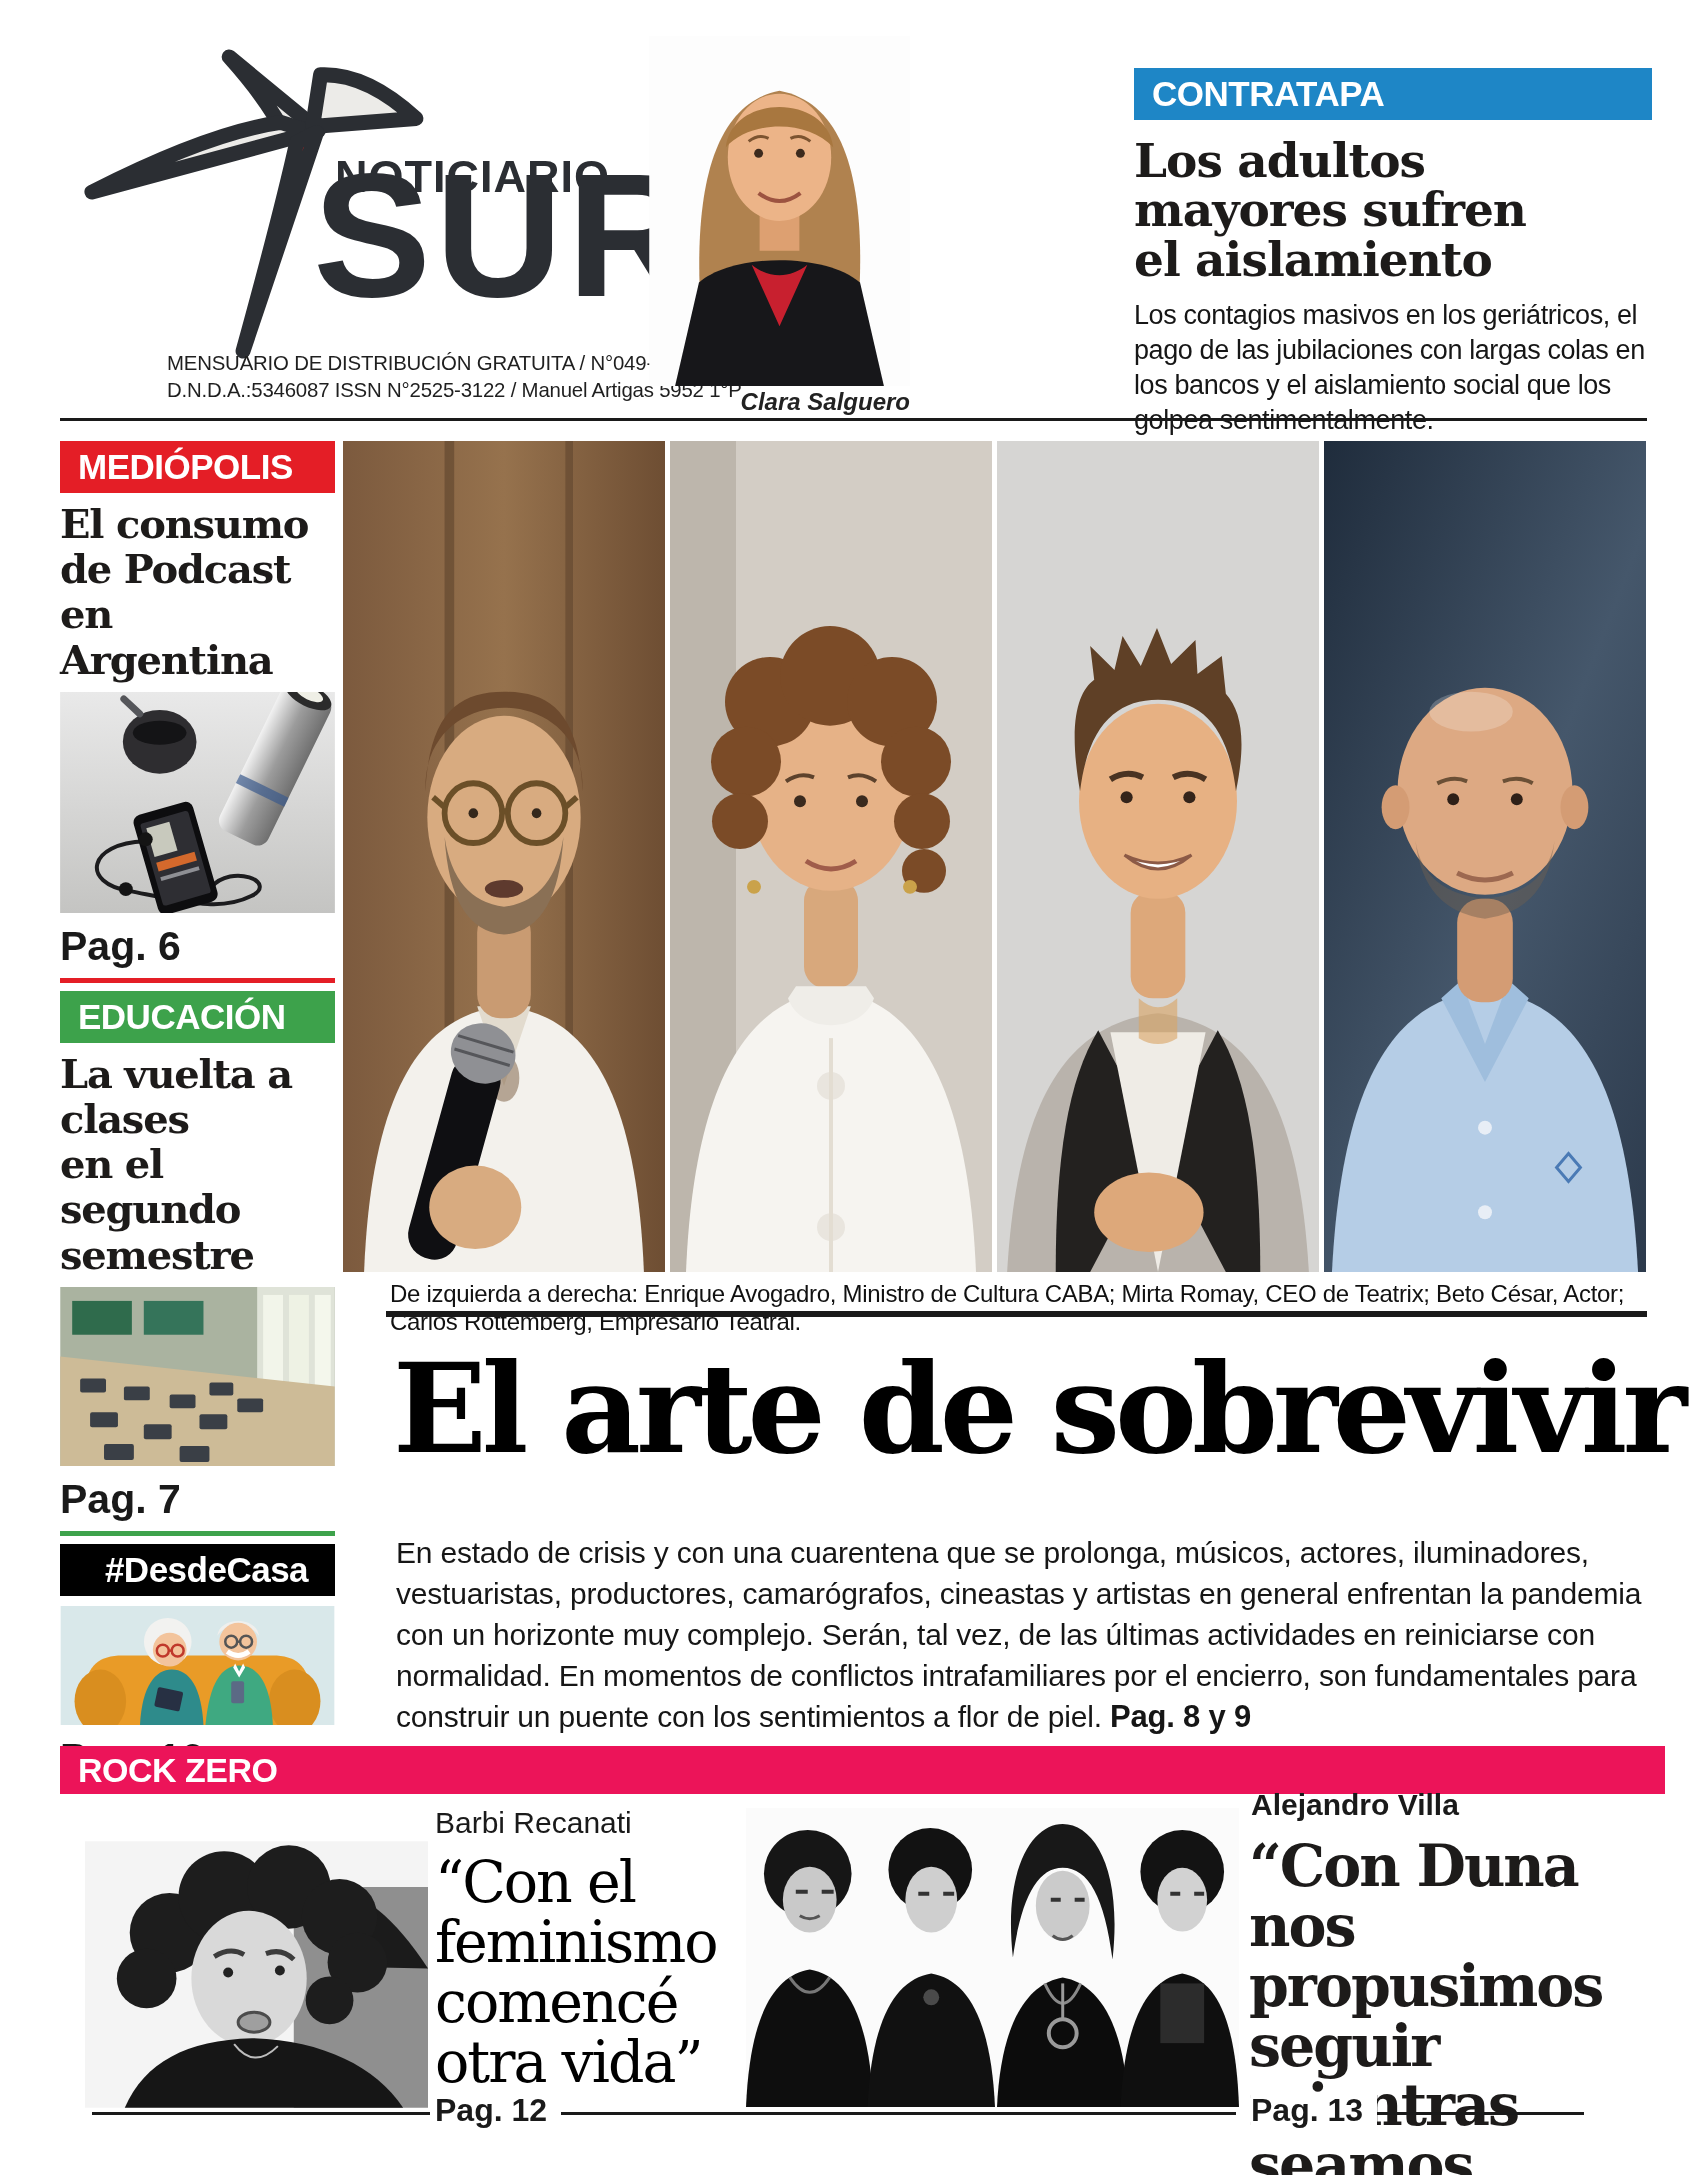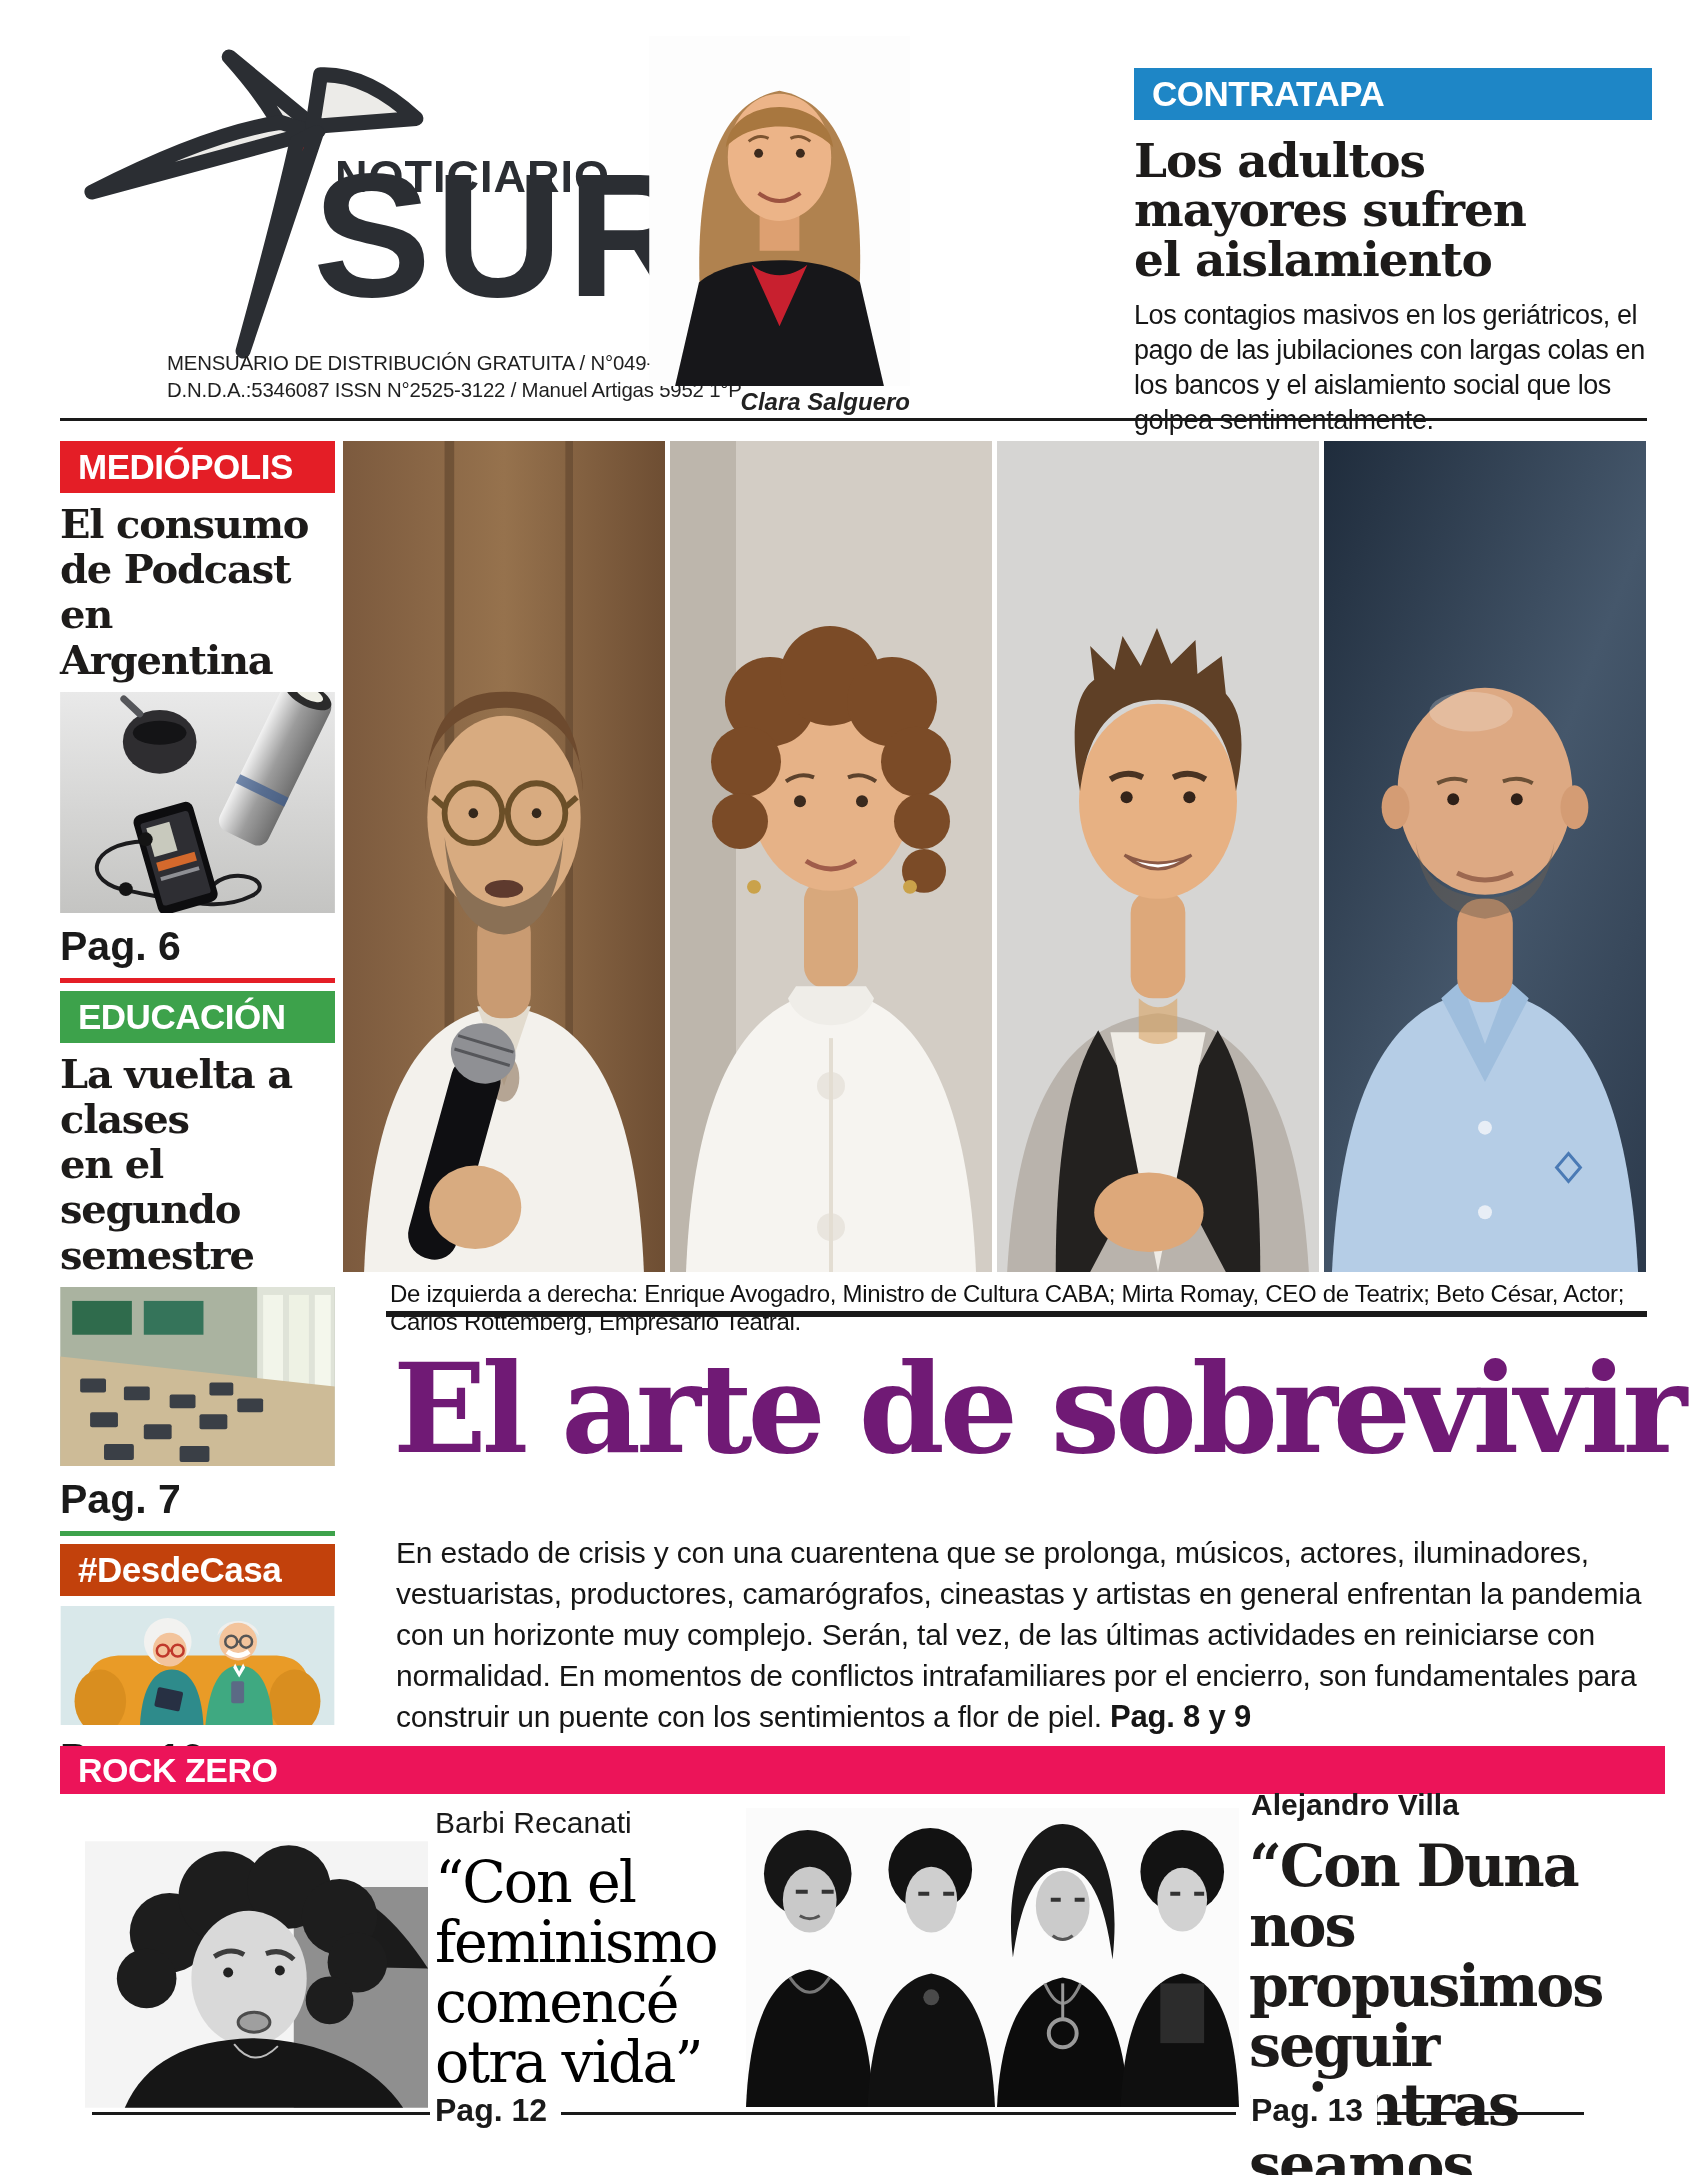--- a/index.html
+++ b/index.html
@@ -29,21 +29,21 @@
   #sidebar{left:60px;top:441px;width:275px;}
   .side-hl{margin-top:8px;font-size:40px;line-height:1.13;font-weight:bold;color:#1d1b1a;letter-spacing:-1.2px;}
   .side-img{margin-top:10px;display:block;}
   .side-page{margin-top:10px;font-size:41px;font-weight:bold;}
   .side-rule{height:5px;margin-top:8px;margin-bottom:8px;}
   
   #photo-strip{left:343px;top:441px;width:1303px;height:831px;display:flex;gap:5px;}
   #photo-strip svg{flex:1 1 0;height:831px;}
   #strip-caption{left:390px;top:1280px;width:1259px;font-size:24px;letter-spacing:-0.3px;color:#111;}
   #strip-rule{left:386px;top:1311px;width:1261px;height:6px;background:#1a1a1a;}
-  #main-headline{left:393px;top:1345px;width:1294px;font-size:123px;font-weight:bold;color:#701a75;letter-spacing:-5px;line-height:1.05;}
+  #main-headline{left:393px;top:1345px;width:1294px;font-size:123px;font-weight:bold;color:#000000;letter-spacing:-5px;line-height:1.05;}
   #main-body{left:396px;top:1532px;width:1298px;font-size:30px;line-height:1.37;letter-spacing:-0.2px;color:#161616;}
   #main-body b{font-size:31px;}
   
   #rockzero{left:0;top:1746px;width:1704px;height:429px;border-radius:19px;}
   #rockzero-bar{left:60px;top:0;width:1587px;}
   #barbi-photo{left:85px;top:95px;}
   #rz-left-artist{left:435px;top:60px;font-size:30px;font-weight:normal;}
   #rz-left-quote{left:435px;top:107px;font-size:57px;font-weight:normal;line-height:1.05;letter-spacing:-2px;color:#000000;}
   #rz-left-page{left:435px;top:346px;font-size:32px;font-weight:bold;background:#fff;padding-right:14px;z-index:3;}
   #band-photo{left:746px;top:62px;}
@@ -176,21 +176,21 @@
           <rect x="150" y="96" width="24" height="13" rx="2"></rect>
         <rect x="44" y="158" width="30" height="16" rx="2"></rect>
           <rect x="120" y="160" width="30" height="16" rx="2"></rect>
       </g>
     </svg>
     <div class="side-page">Pag. 7</div>
     <div class="side-rule" style="background-color: rgb(61, 162, 75);"></div>
   </div>
 
   <div>
-    <div class="tagbar" style="background-color: #c2410c;">#DesdeCasa</div>
+    <div class="tagbar" style="background-color: #000000; text-align: center;">#DesdeCasa</div>
     <svg class="side-img" width="275" height="119" viewBox="0 0 276 120">
       <rect width="276" height="120" fill="#d9e8ea"></rect>
       <path d="M28 120 C18 70 30 52 58 50 L218 50 C246 52 258 70 248 120 Z" fill="#e99b27"></path>
       <ellipse cx="40" cy="96" rx="26" ry="32" fill="#d98e1f"></ellipse>
         <ellipse cx="236" cy="96" rx="26" ry="32" fill="#d98e1f"></ellipse>
       <circle cx="108" cy="36" r="24" fill="#f2f2f0"></circle>
       <circle cx="110" cy="44" r="17" fill="#f3c49c"></circle>
       <g stroke="#c0392b" stroke-width="2.5" fill="none">
           <circle cx="103" cy="45" r="6"></circle>
           <circle cx="118" cy="45" r="6"></circle>

